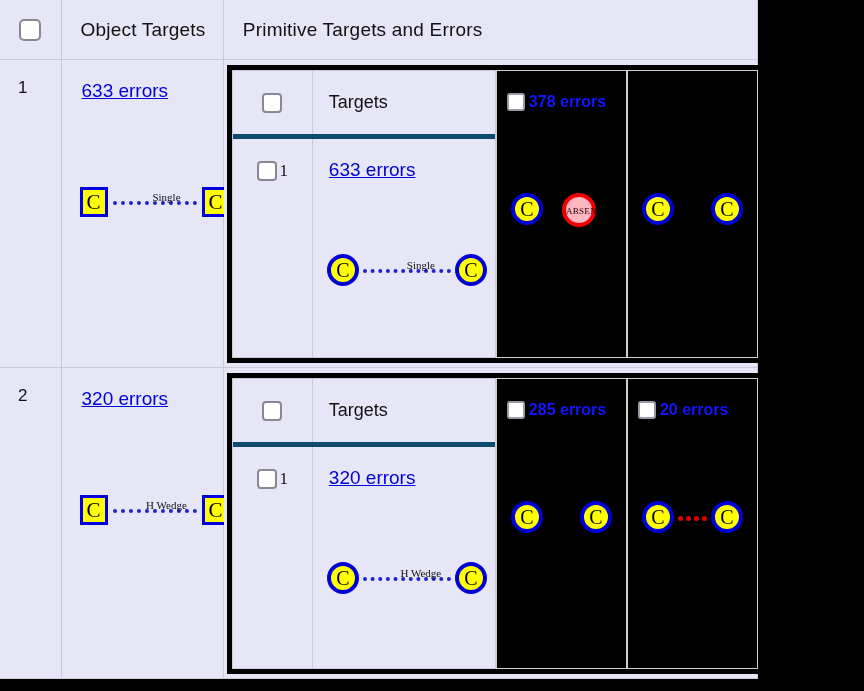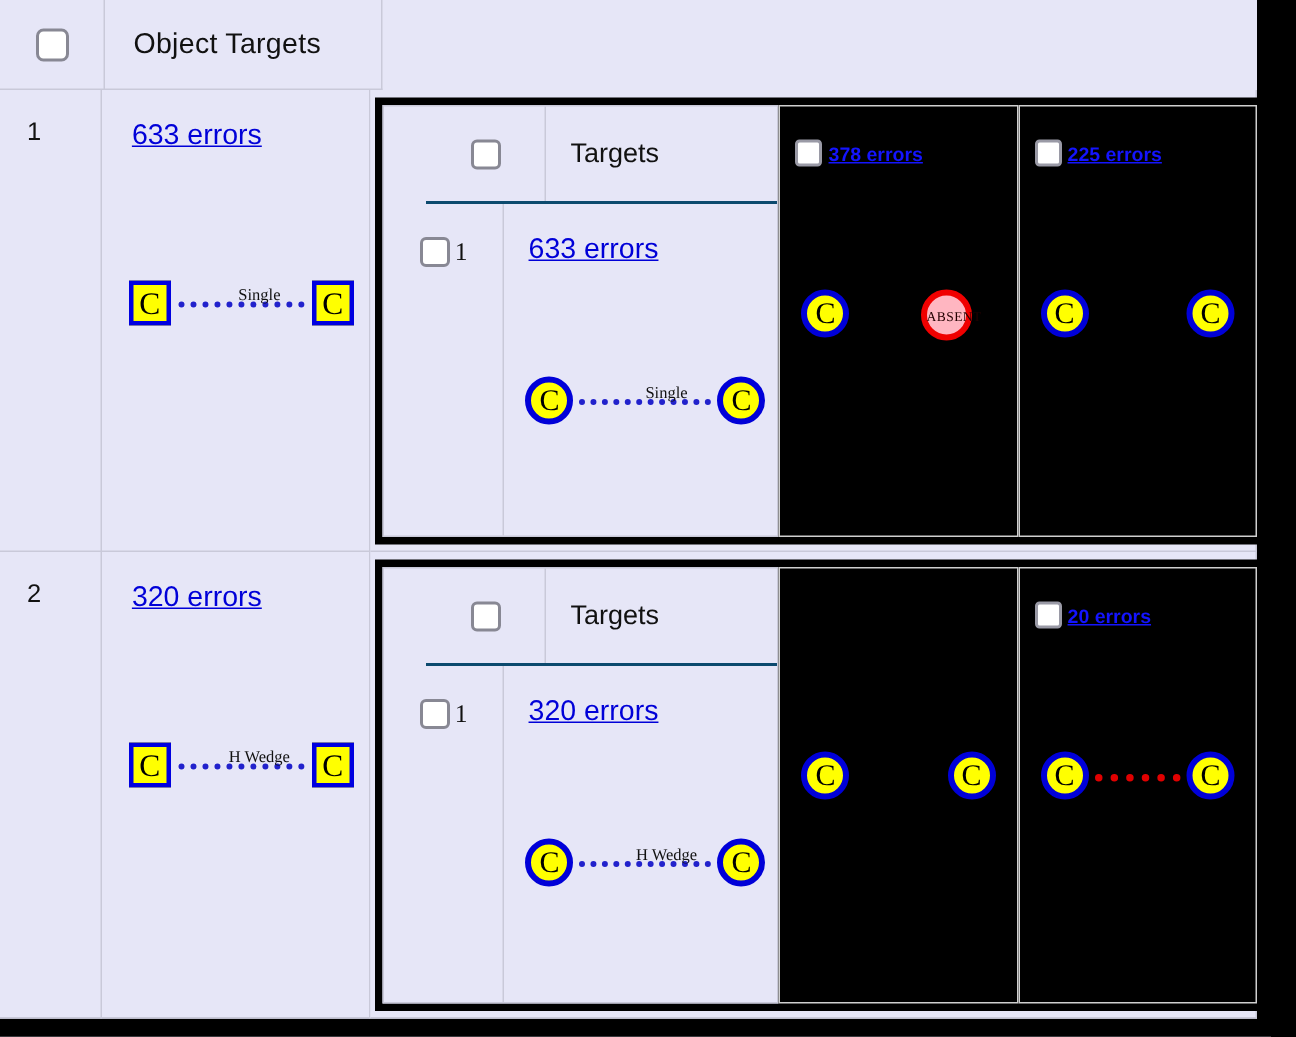--- a/index.html
+++ b/index.html
@@ -6,21 +6,21 @@
   body{
     width:864px;height:691px;overflow:hidden;
     background:#000;
     font-family:"Liberation Sans", sans-serif;
     color:#000;
   }
   .page{position:relative;width:864px;height:691px;background:#000;}
 
   
   .outer{
-    position:absolute;left:0;top:0;width:838px;
+    position:absolute;left:0;top:0;width:758px;
     border-collapse:collapse;
     background:#e6e6f7;
     table-layout:fixed;
   }
   .outer > .row{display:flex;}
   .outer .cell{
     background:#e6e6f7;
     box-sizing:border-box;
     border-right:1px solid #c9c9d9;
     border-bottom:1px solid #c9c9d9;
@@ -68,21 +68,21 @@
   .inner-wrap{
     position:absolute;left:3px;top:5px;right:-1px;bottom:4px;
     background:#000;padding:5px 0 5px 5px;box-sizing:border-box;
   }
   .inner{display:flex;height:100%;background:#000;}
   .inner-left{
     display:flex;flex-direction:column;
     width:264px;flex:0 0 264px;background:#e6e6f7;
     border:1px solid #c9c9d9;box-sizing:border-box;
   }
-  .il-head{display:flex;height:63px;flex:0 0 63px;border-bottom:2px solid #0c4a6e;margin-left:28px;}
+  .il-head{display:flex;height:63px;flex:0 0 63px;border-bottom:5px solid #0c4a6e;}
   .il-body{display:flex;flex:1 1 auto;position:relative;}
   .il-c1{width:79px;flex:0 0 79px;border-right:1px solid #c9c9d9;display:flex;align-items:center;justify-content:center;}
   .il-c2{flex:1 1 auto;position:relative;}
   .il-title{font-size:18px;color:#111;padding-left:16px;align-self:center;}
   .il-body .il-c1{align-items:flex-start;padding-top:22px;justify-content:center;}
 
   .idx-wrap{display:flex;align-items:center;gap:3px;}
   .idx-num{font-family:"Liberation Serif", serif;font-size:17px;color:#111;}
 
   .il-link{
@@ -108,21 +108,21 @@
   }
 
   
   .panels{display:flex;flex:1 1 auto;}
   .panel{
     position:relative;background:#000;flex:1 1 0;
     border:1px solid #cfcfcf;box-sizing:border-box;overflow:hidden;
   }
   .panel + .panel{border-left:1px solid #cfcfcf;}
   .p-head{position:absolute;left:10px;top:22px;display:flex;align-items:center;gap:4px;}
-  .p-link{color:#1414ff;text-decoration:underline;font-size:13px;font-weight:bold;white-space:nowrap;cursor:pointer;}
+  .p-link{color:#1414ff;font-size:16px;font-weight:bold;white-space:nowrap;cursor:pointer;}
   .p-mol{position:absolute;left:14px;top:122px;right:14px;height:40px;}
   .p-mol .ci-atom{top:0;}
   .absent{
     position:absolute;top:0;width:34px;height:34px;border-radius:50%;
     background:#ffb6c1;border:4px solid #f00000;box-sizing:border-box;
     font-family:"Liberation Serif", serif;font-size:9px;line-height:28px;
     text-align:center;color:#200;letter-spacing:.3px;
   }
 
   
@@ -139,20 +139,23 @@
 
 <div class="page">
   <div class="outer">
 
     <div class="row hdr-row">
       <div class="cell c-check">
         <span class="cb"></span>
       </div>
       <div class="cell c-obj">
         <span class="hdr-title">Object Targets</span>
+      </div>
+      <div class="cell c-prim">
+        <span class="hdr-title">Primitive Targets and Errors</span>
       </div>
     </div>
 
     <div class="row drow r1">
 
       <div class="cell c-check">
         <span class="rownum">1</span>
       </div>
 
       <div class="cell c-obj">
@@ -204,24 +207,20 @@
                 <div class="p-head">
                   <span class="cb p"></span>
                   <span class="p-link">378 errors</span>
                 </div>
                 <div class="p-mol">
                   <div class="ci-atom left">C</div>
                   <div class="absent" style="right:16px;">ABSENT</div>
                 </div>
               </div>
               <div class="panel">
-                <div class="p-head">
-                  <span class="cb p"></span>
-                  <span class="p-link">225 errors</span>
-                </div>
                 <div class="p-mol">
                   <div class="ci-atom left">C</div>
                   <div class="ci-atom right">C</div>
                 </div>
               </div>
             </div>
 
           </div>
         </div>
       </div>
@@ -272,20 +271,24 @@
                     </div>
                     <div class="ci-atom left">C</div>
                     <div class="ci-atom right">C</div>
                   </div>
                 </div>
               </div>
             </div>
 
             <div class="panels">
               <div class="panel">
+                <div class="p-head">
+                  <span class="cb p"></span>
+                  <span class="p-link">285 errors</span>
+                </div>
                 <div class="p-mol">
                   <div class="ci-atom left">C</div>
                   <div class="ci-atom right">C</div>
                 </div>
               </div>
               <div class="panel">
                 <div class="p-head">
                   <span class="cb p"></span>
                   <span class="p-link">20 errors</span>
                 </div>

